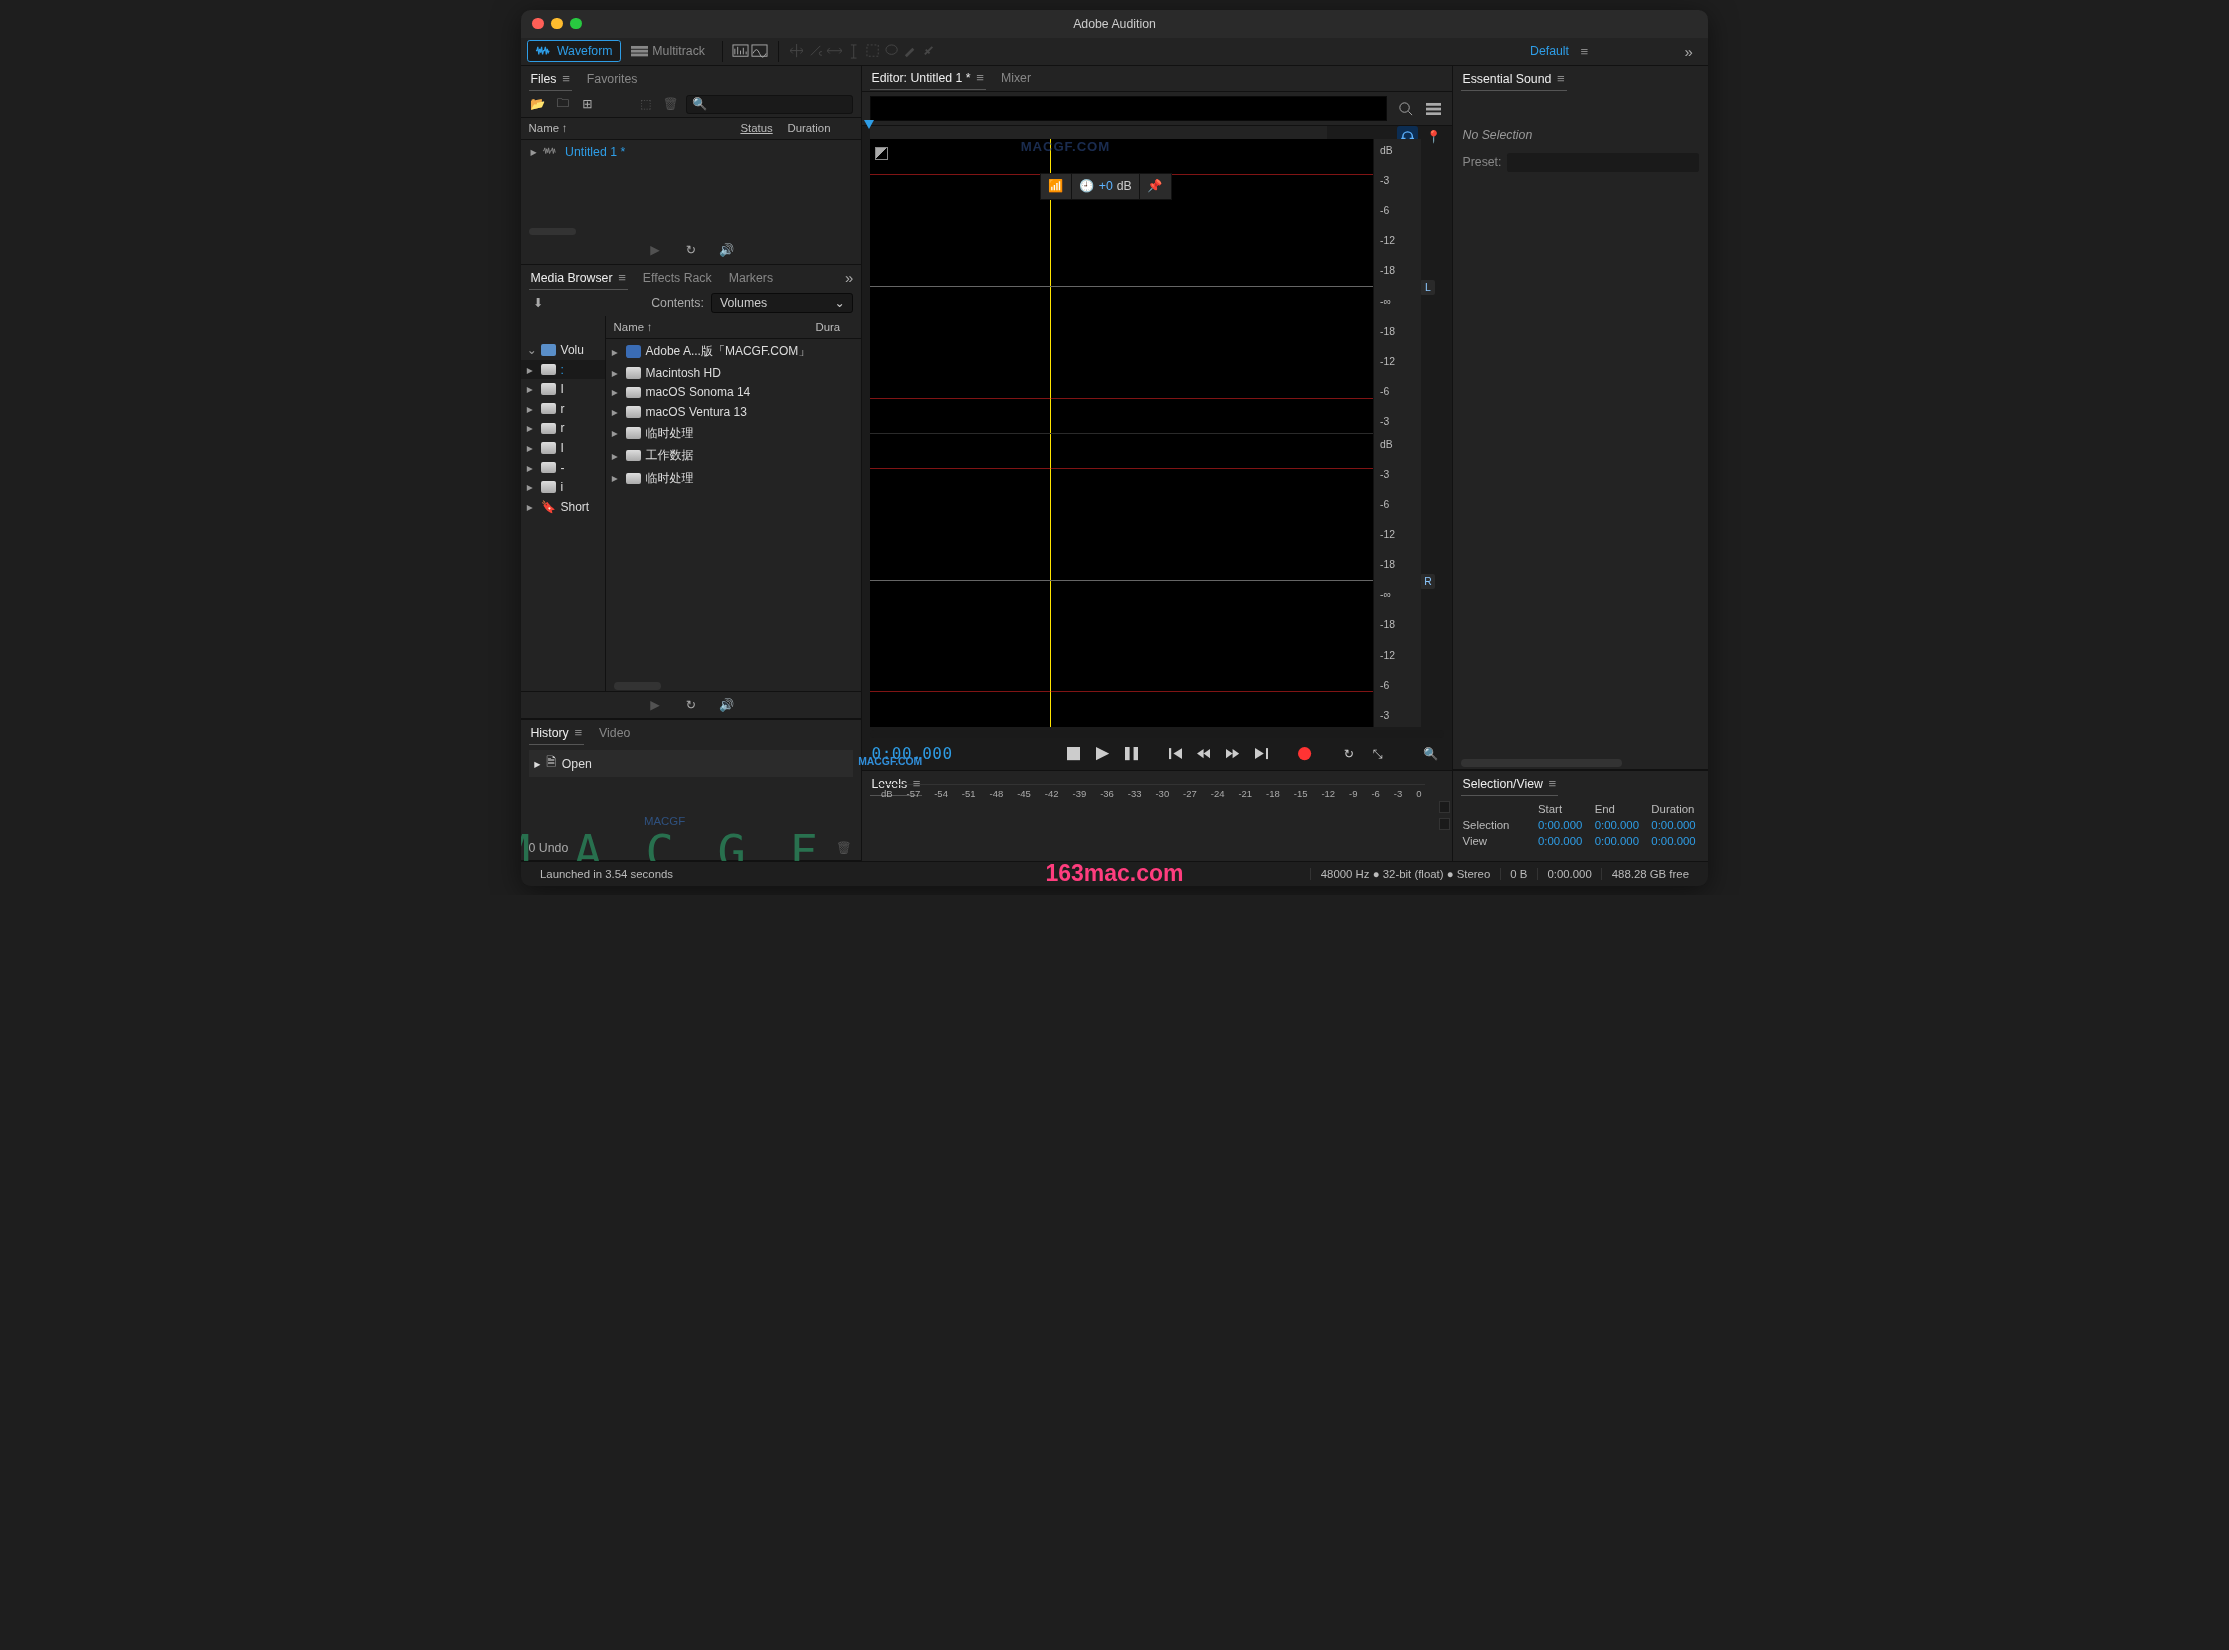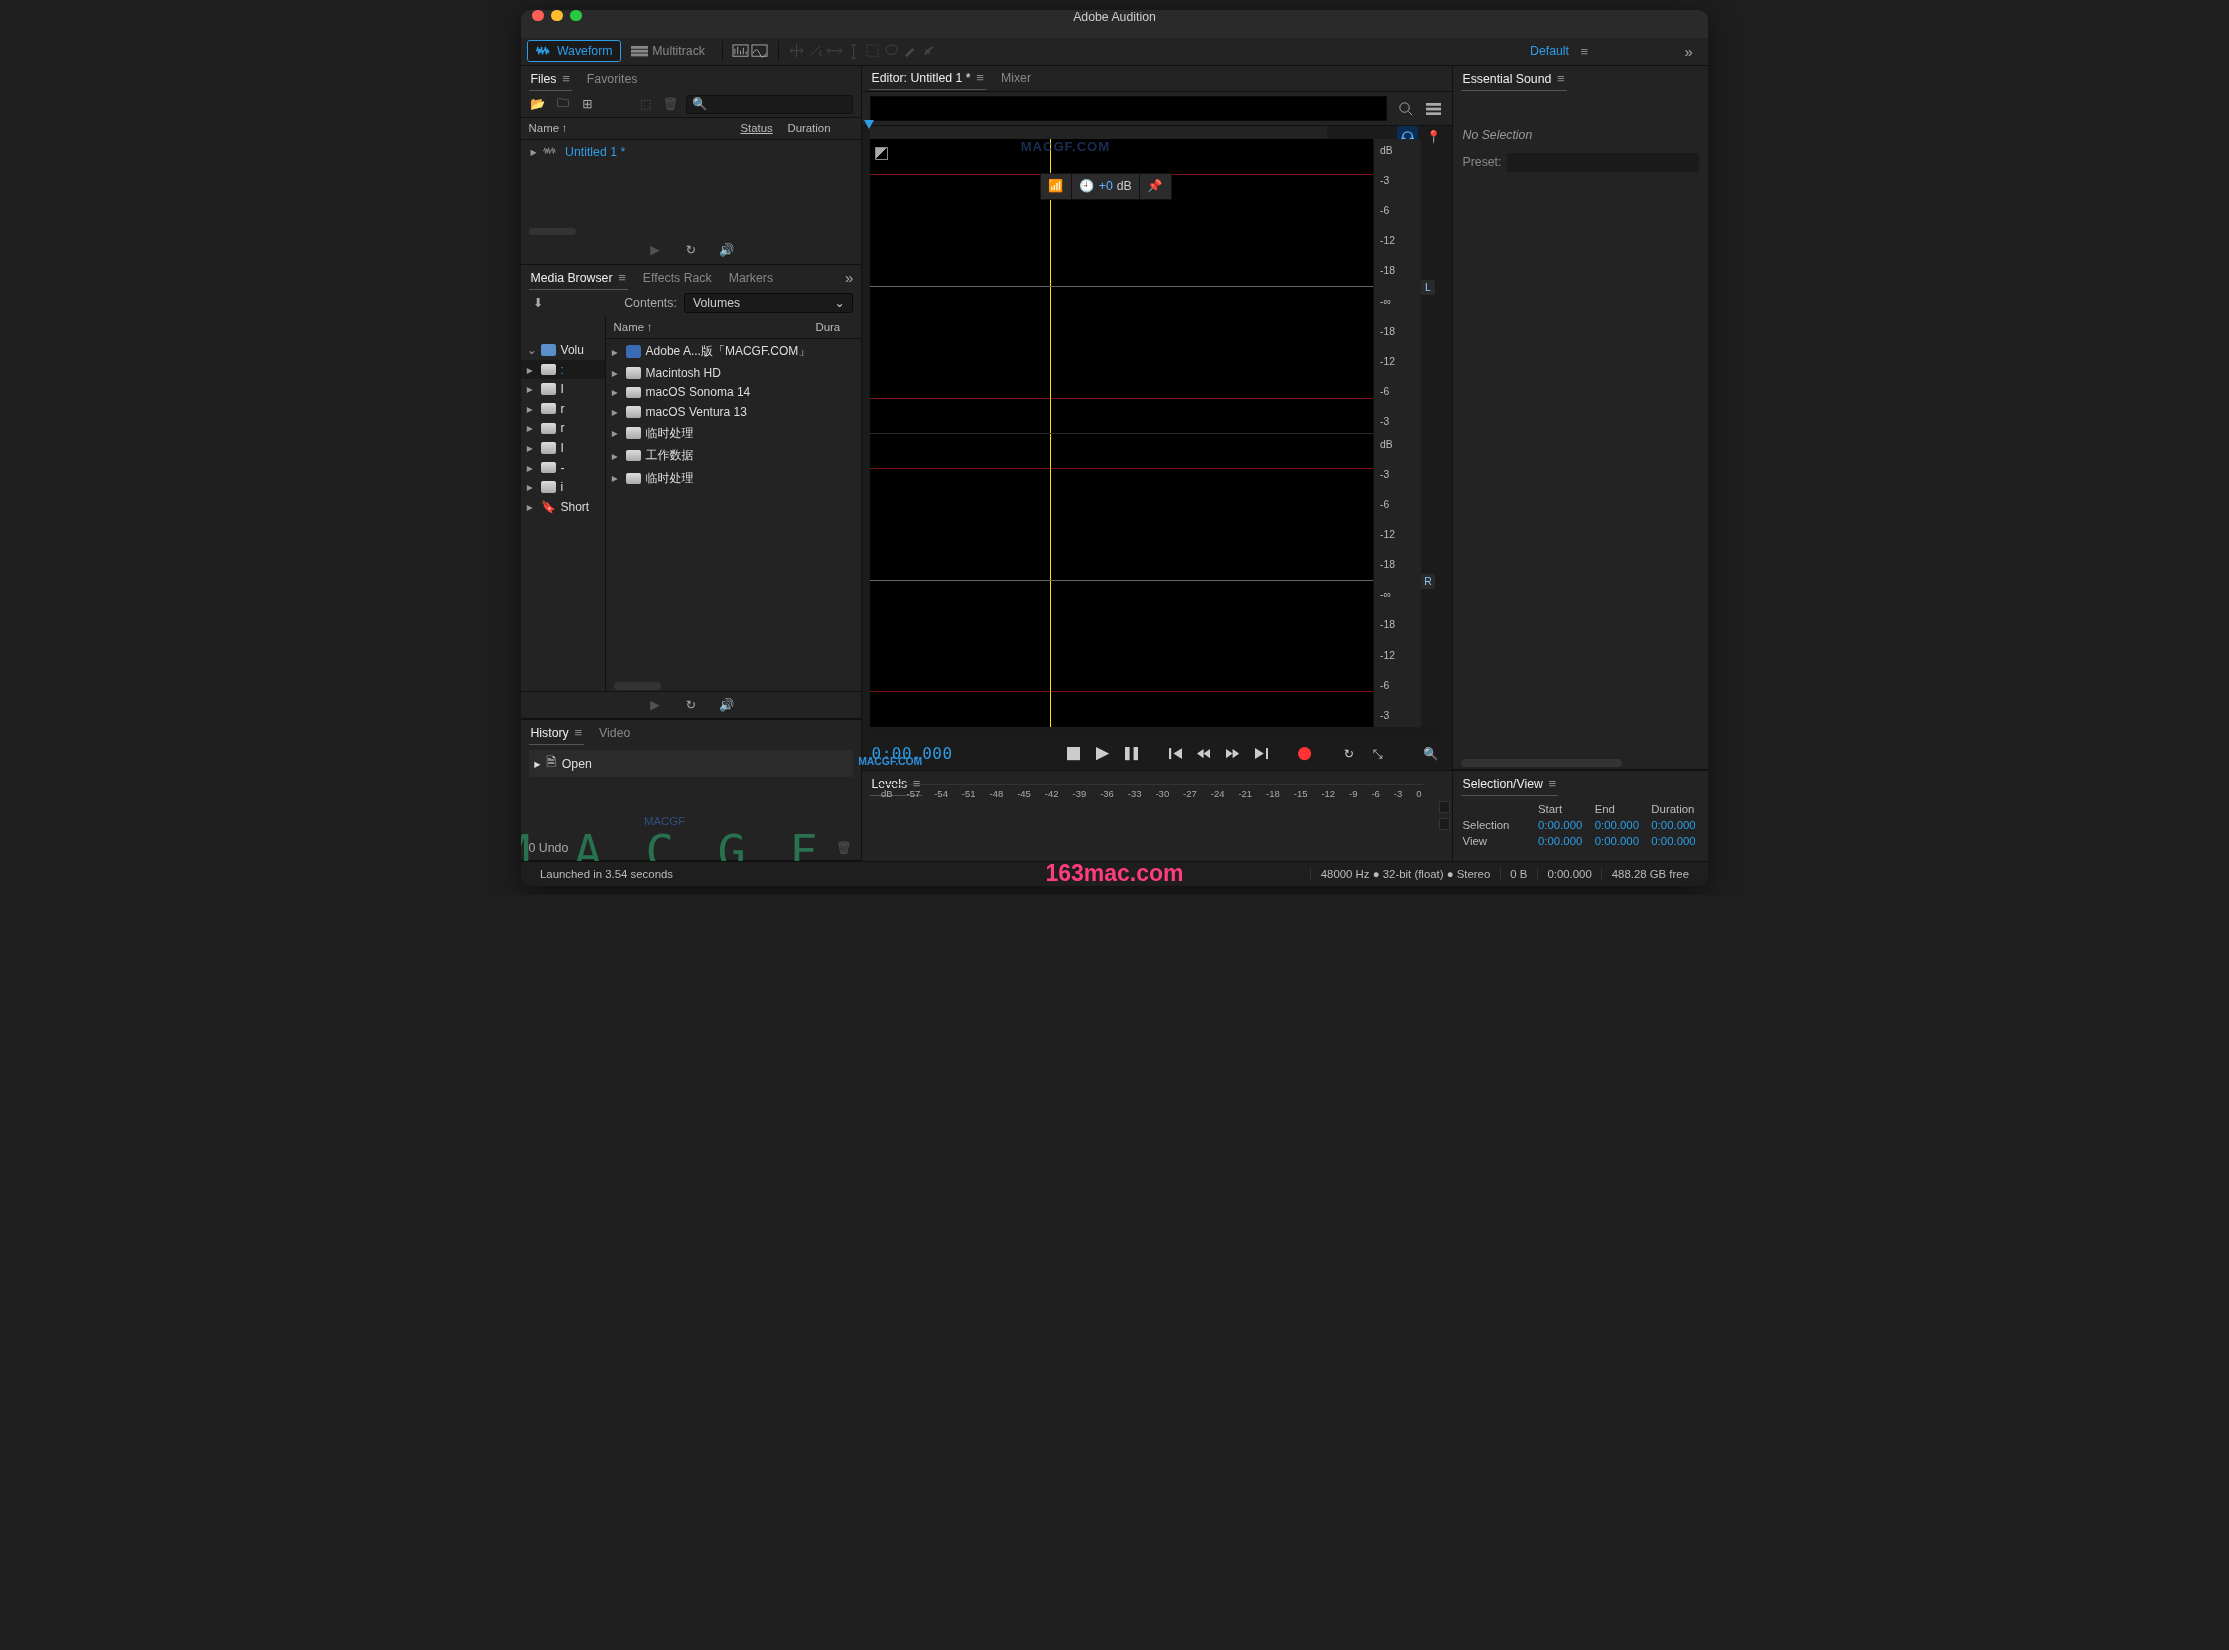--- a/index.html
+++ b/index.html
@@ -1,18 +1,18 @@
 <!DOCTYPE html>
 <html style="font-size:15px"><head>
 <meta charset="utf-8">
 <style>
 * { box-sizing: border-box; margin: 0; padding: 0; font-family: -apple-system, "Segoe UI", sans-serif; }
 body { background: #1e1e1e; color: #ccc; font-size: 12.3px; user-select: none; }
 .window { width: 1187px; height: 876px; margin: 9.5px auto; background: #1b1b1b; border-radius: 9.5px; overflow: hidden; display: flex; flex-direction: column; box-shadow: 0 5.7px 28px rgba(0,0,0,.5); }
-.mac-title { height: 28px; background: #2a2a2a; display: flex; position: relative; }
+.mac-title { height: 28px; background: #2a2a2a; display: flex; align-items: center; position: relative; }
 .mac-dots { display: flex; gap: 7.6px; margin-left: 11.4px; }
 .dot { width: 11.4px; height: 11.4px; border-radius: 50%; }
 .dot.r { background:#ff5f57;} .dot.y{background:#febc2e;} .dot.g{background:#28c840;}
 .title-text { position: absolute; left:0; right:0; text-align:center; color:#ccc; font-size:12.3px; }
 
 .toolbar { height: 28px; background:#232323; border-bottom:0.9px solid #111; display:flex; align-items:center; padding:0 5.7px; gap:3.8px; }
 .toolbar .seg { display:flex; align-items:center; gap:1.9px; }
 .toolbar .divider { width:0.9px; height:21px; background:#111; margin:0 5.7px;}
 .tb-btn { display:flex; align-items:center; gap:4.7px; padding:2.8px 7.6px; border-radius:2.8px; color:#888; cursor:pointer; }
 .tb-btn.active { background:#1a1a1a; color:#2e9de6; border:0.9px solid #2e9de6; }
@@ -43,21 +43,21 @@
 .files-hdr .name{ flex:1;} .files-hdr .status{width:47px;text-decoration:underline;} .files-hdr .dur{width:66px;}
 .files-list{ flex:1; padding:3.8px 5.7px; overflow:auto;}
 .file-row{ display:flex; align-items:center; gap:5.7px; padding:1.9px 3.8px; color:#2e9de6;}
 .file-row .tri{color:#999;}
 .files-bottom{ height:26.5px; display:flex; align-items:center; justify-content:center; gap:17px;}
 .scroll-thumb{ height:7.6px; background:#333; border-radius:3.8px; margin:1.9px 7.6px;}
 
 .mb-panel{ flex:1; min-height:0;}
 .mb-tools{ height:24.6px; display:flex; align-items:center; padding:0 7.6px; gap:7.6px;}
 .mb-tools .label{color:#aaa;}
-.mb-select{ background:#1a1a1a; border:0.9px solid #0a0a0a; border-radius:2.8px; padding:1.9px 7.6px; width:169px; display:flex; align-items:center; justify-content:space-between; cursor:pointer;}
+.mb-select{ background:#1a1a1a; border:0.9px solid #0a0a0a; border-radius:2.8px; padding:1.9px 7.6px; width:142px; display:flex; align-items:center; justify-content:space-between; cursor:pointer;}
 .mb-body{ flex:1; display:flex; min-height:0;}
 .mb-left{ width:85px; border-right:0.9px solid #111; overflow:hidden; padding-top:24.6px;}
 .mb-cols{ flex:1; display:flex; flex-direction:column;}
 .mb-hdr{ height:23px; display:flex; align-items:center; padding:0 7.6px; border-bottom:0.9px solid #111; font-size:11.4px; color:#bbb;}
 .mb-hdr .n{flex:1; display:flex; gap:2.8px;} .mb-hdr .d{width:38px;}
 .mb-list{ flex:1; overflow:auto; padding:1.9px 0;}
 .mb-item{ display:flex; align-items:center; gap:4.7px; padding:2.8px 5.7px; color:#ddd; font-size:12px;}
 .mb-item .tri{color:#999; width:9.5px;}
 .drive-ico{ width:15px; height:11.4px; background:linear-gradient(#ddd,#aaa); border-radius:1.9px; display:inline-block;}
 .folder-ico{ width:15px; height:11.4px; background:#5a8fc9; border-radius:1.9px; display:inline-block;}

